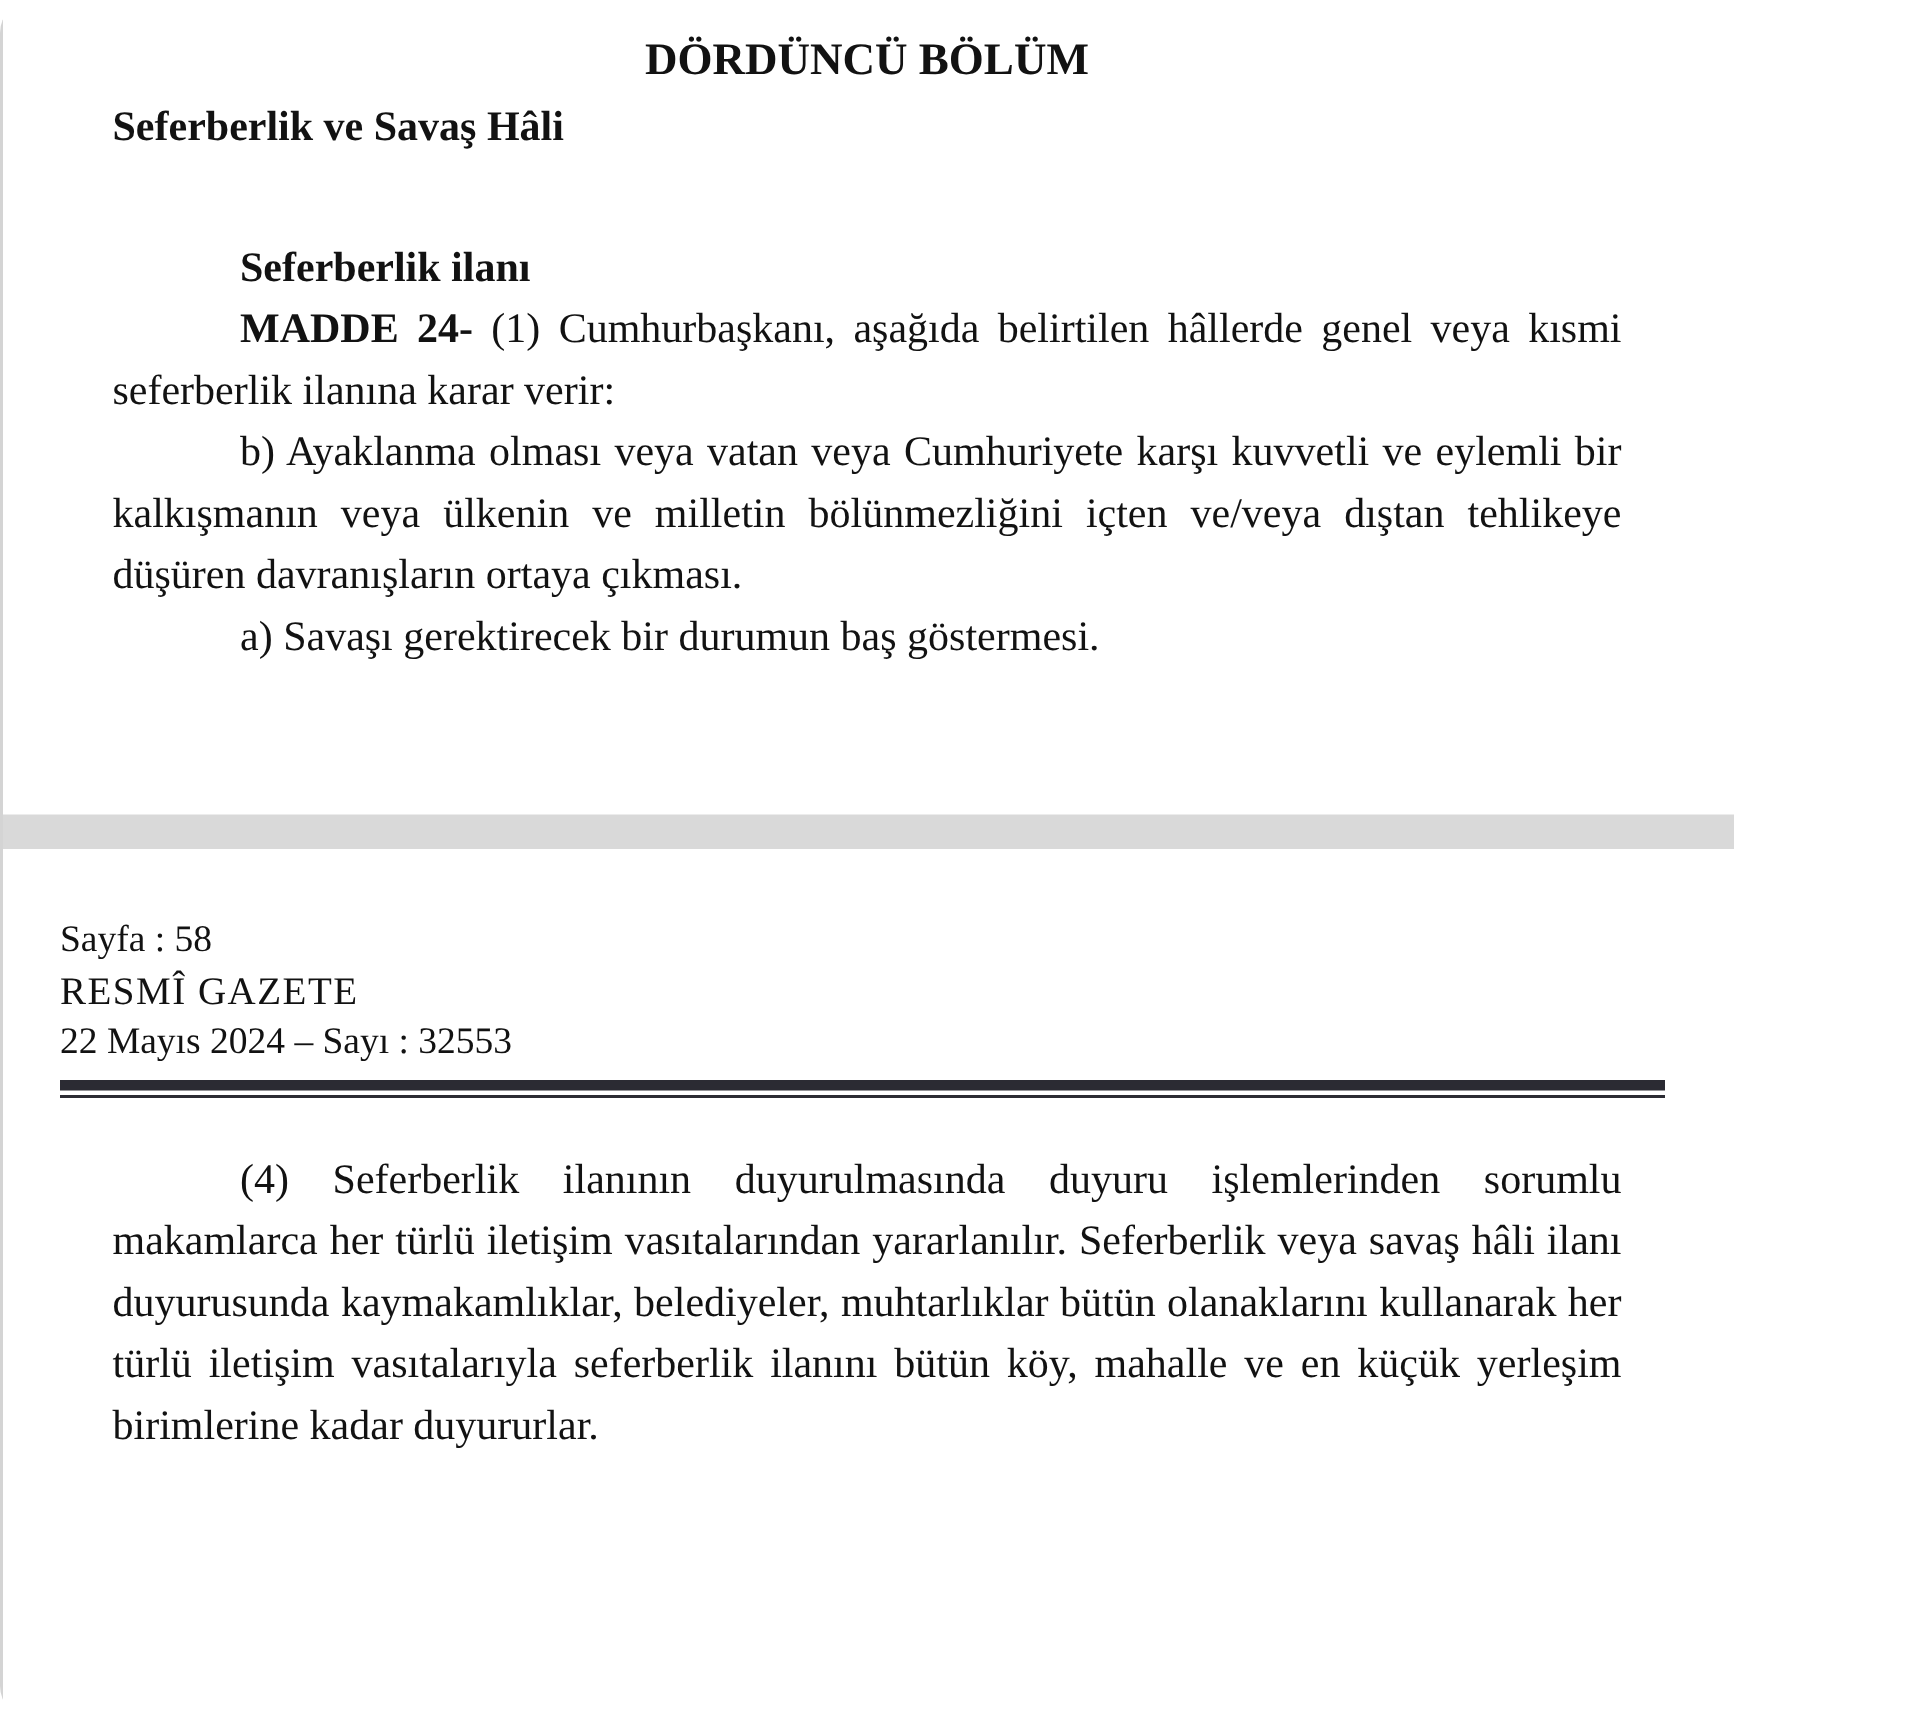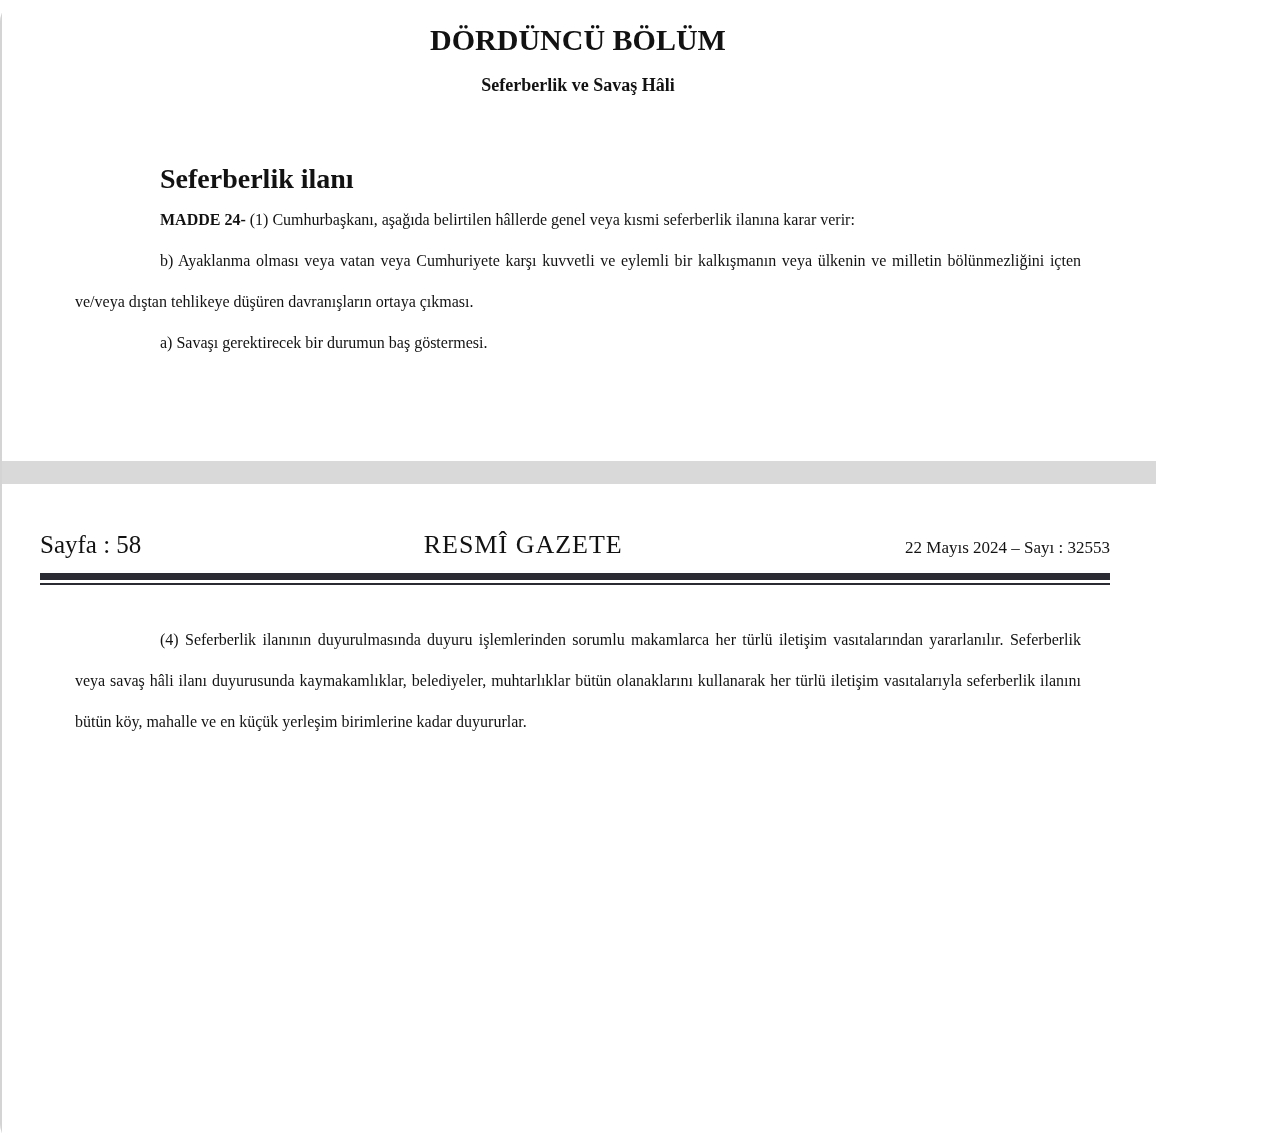--- a/index.html
+++ b/index.html
@@ -29,35 +29,34 @@
     margin: 0 75px 0 75px;
   }
   .chapter-title {
     text-align: center;
     font-weight: bold;
     font-size: 30px;
     line-height: 36px;
     margin: 0;
   }
   .chapter-subtitle {
-    text-align: center;
     font-weight: bold;
-    font-size: 18px;
+    font-size: 28px;
     line-height: 34px;
     margin: 10px 0 0 0;
   }
   .section-heading {
     font-weight: bold;
     font-size: 28px;
     line-height: 41px;
     margin: 56px 0 0 0;
     text-indent: 85px;
   }
   .body-par {
-    font-size: 16px;
+    font-size: 28px;
     line-height: 41px;
     margin: 0;
     text-align: justify;
     text-indent: 85px;
   }
   .body-par .bold {
     font-weight: bold;
   }
   
   .page-separator {
@@ -67,24 +66,25 @@
     background: #d9d9d9;
   }
   
   .gazette-header {
     margin: 44px 46px 0 40px;
     display: flex;
     justify-content: space-between;
     align-items: baseline;
     font-size: 26px;
     line-height: 34px;
+    flex-direction: column;
   }
   .gazette-header .page-label { font-size: 25px; }
   .gazette-header .gazette-title { letter-spacing: 1px; }
-  .gazette-header .date-issue { font-size: 17px; }
+  .gazette-header .date-issue { font-size: 25px; }
   .header-rule {
     margin: 8px 46px 0 40px;
     border-top: 7px solid #2b2b33;
     border-bottom: 2px solid #2b2b33;
     height: 3px;
   }
   
   .page2 {
     margin: 34px 75px 0 75px;
   }

